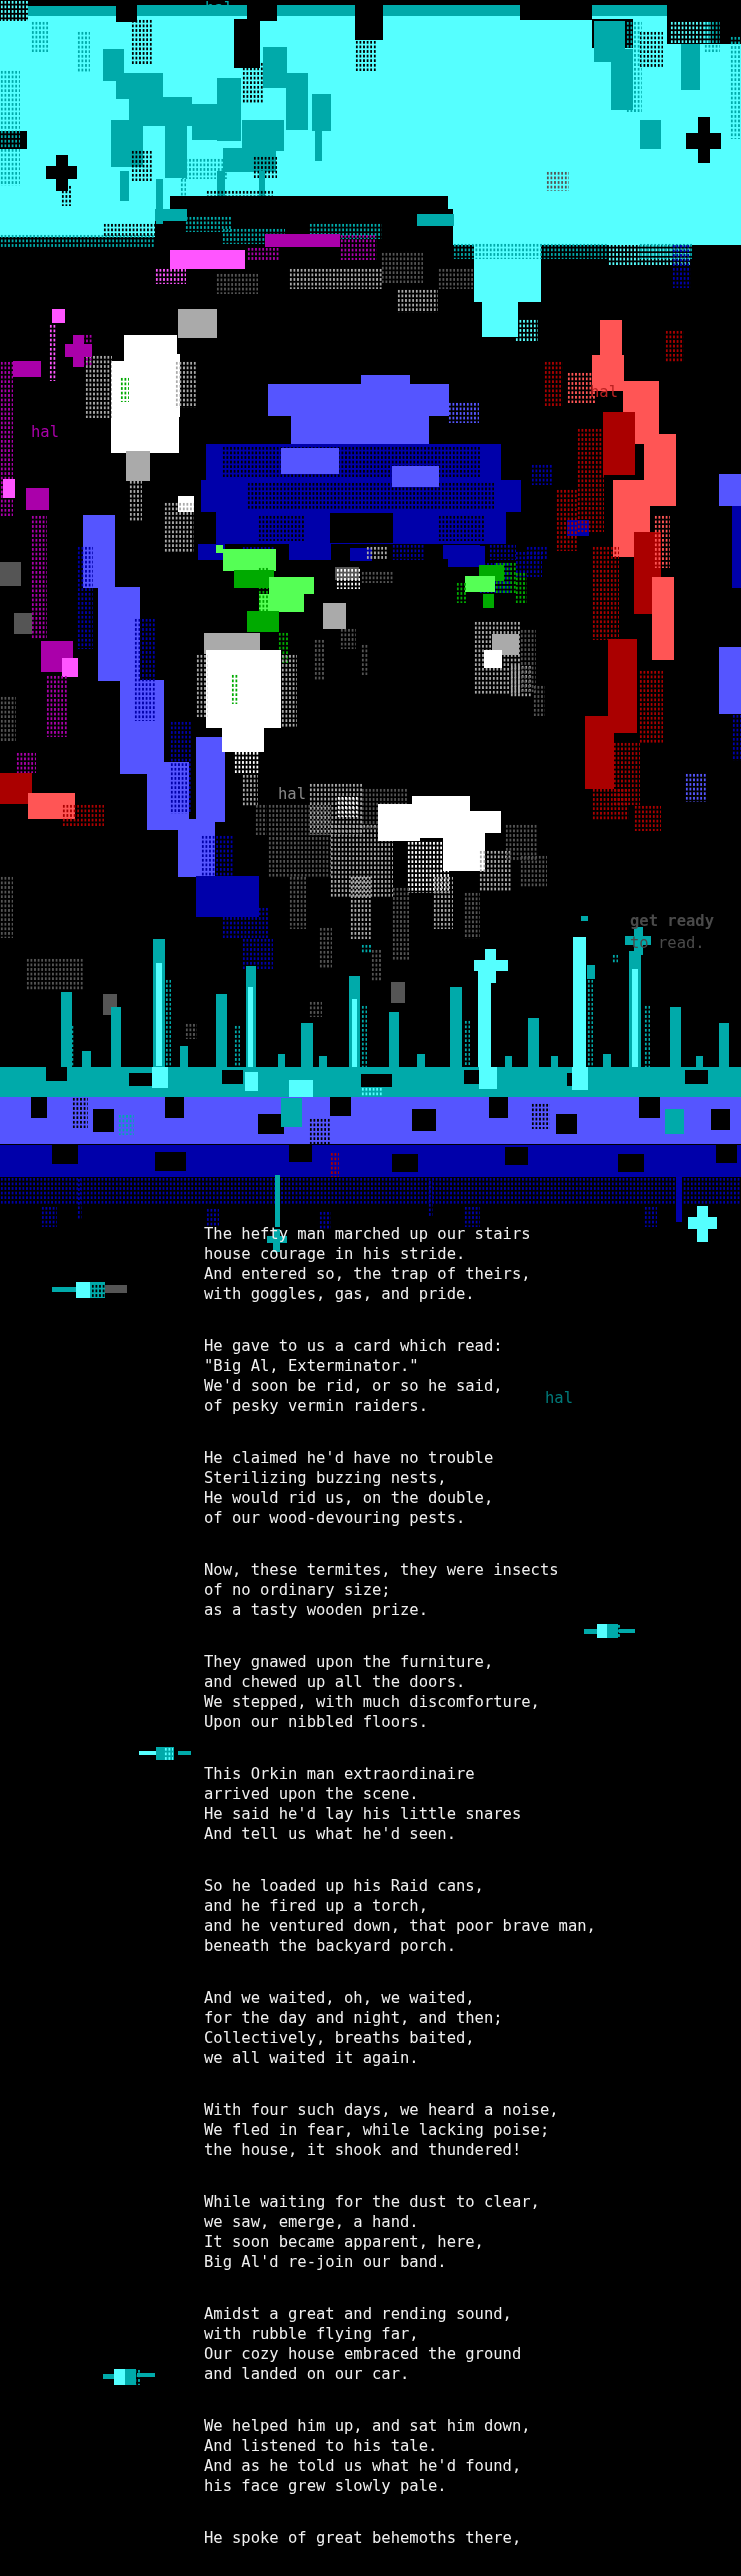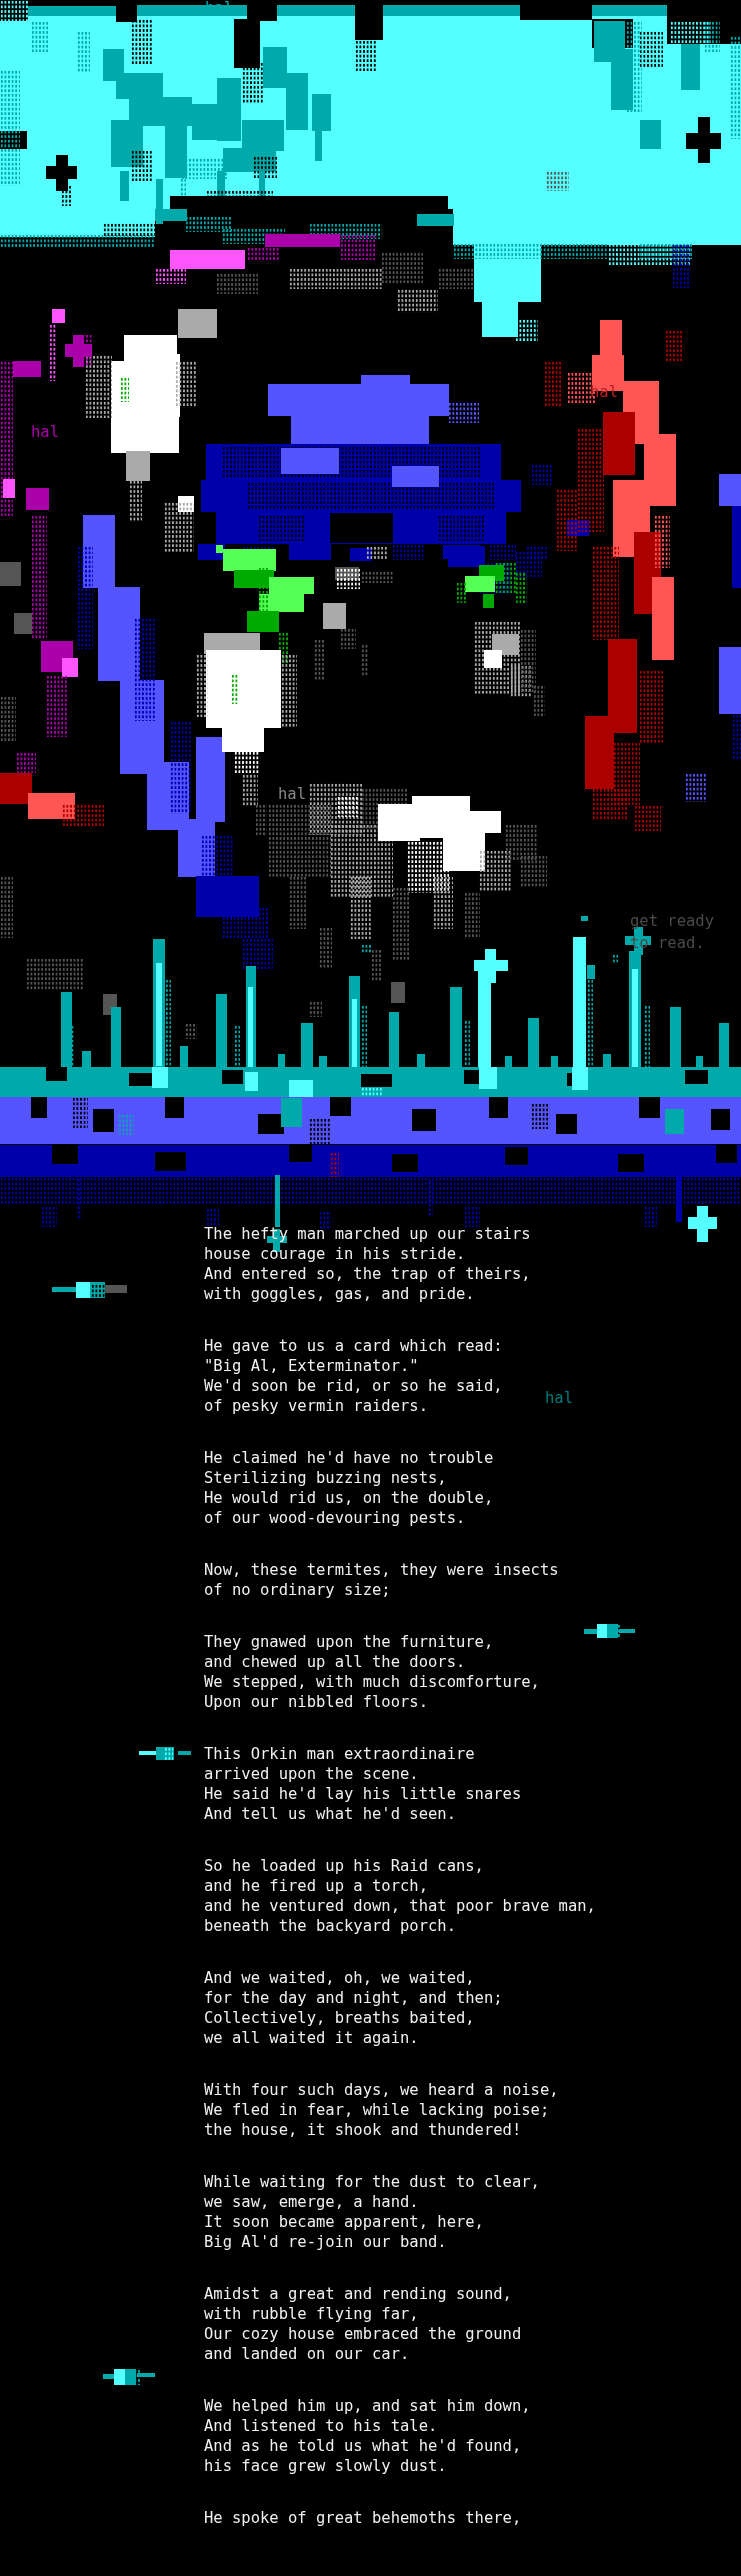--- a/index.html
+++ b/index.html
@@ -384,21 +384,21 @@
       <div class="blk" style="left: 137px; top: 2373px; width: 17.5px; height: 4.1px; background-color: rgb(0, 170, 170);"></div>
     </div>
   <div id="halTags">
       <div class="tag" style="left: 205px; top: 1px; color: rgb(0, 170, 170);">hal</div>
       <div class="tag" style="left: 31px; top: 425px; color: rgb(170, 0, 170);">hal</div>
       <div class="tag" style="left: 590px; top: 385px; color: rgb(187, 34, 34);">hal</div>
       <div class="tag" style="left: 278px; top: 787px; color: rgb(136, 136, 136);">hal</div>
       <div class="tag" style="left: 545px; top: 1391px; color: rgb(0, 122, 122);">hal</div>
     </div>
 
-  <div class="t" id="intro1" style="color: rgb(74, 74, 74);">get ready</div>
+  <div class="t" id="intro1" style="color: rgb(74, 74, 74); font-weight: bold;">get ready</div>
   <div class="t" id="intro2" style="color: rgb(74, 74, 74);">to read.</div>
 
   <div id="poem" style="color: rgb(240, 240, 240);">
       <div class="stanza">
         <div class="pline">The hefty man marched up our stairs</div>
         <div class="pline">house courage in his stride.</div>
         <div class="pline">And entered so, the trap of theirs,</div>
         <div class="pline">with goggles, gas, and pride.</div>
       </div>
       <div class="stanza">
@@ -409,20 +409,21 @@
       </div>
       <div class="stanza">
         <div class="pline">He claimed he'd have no trouble</div>
         <div class="pline">Sterilizing buzzing nests,</div>
         <div class="pline">He would rid us, on the double,</div>
         <div class="pline">of our wood-devouring pests.</div>
       </div>
       <div class="stanza">
         <div class="pline">Now, these termites, they were insects</div>
         <div class="pline">of no ordinary size;</div>
+        <div class="pline">as a tasty wooden prize.</div>
       </div>
       <div class="stanza">
         <div class="pline">They gnawed upon the furniture,</div>
         <div class="pline">and chewed up all the doors.</div>
         <div class="pline">We stepped, with much discomforture,</div>
         <div class="pline">Upon our nibbled floors.</div>
       </div>
       <div class="stanza">
         <div class="pline">This Orkin man extraordinaire</div>
         <div class="pline">arrived upon the scene.</div>
@@ -455,21 +456,21 @@
       <div class="stanza">
         <div class="pline">Amidst a great and rending sound,</div>
         <div class="pline">with rubble flying far,</div>
         <div class="pline">Our cozy house embraced the ground</div>
         <div class="pline">and landed on our car.</div>
       </div>
       <div class="stanza">
         <div class="pline">We helped him up, and sat him down,</div>
         <div class="pline">And listened to his tale.</div>
         <div class="pline">And as he told us what he'd found,</div>
-        <div class="pline">his face grew slowly dust.</div>
+        <div class="pline">his face grew slowly pale.</div>
       </div>
       <div class="stanza">
         <div class="pline">He spoke of great behemoths there,</div>
       </div>
     </div>
 
 </div>
 
 
 </body></html>

